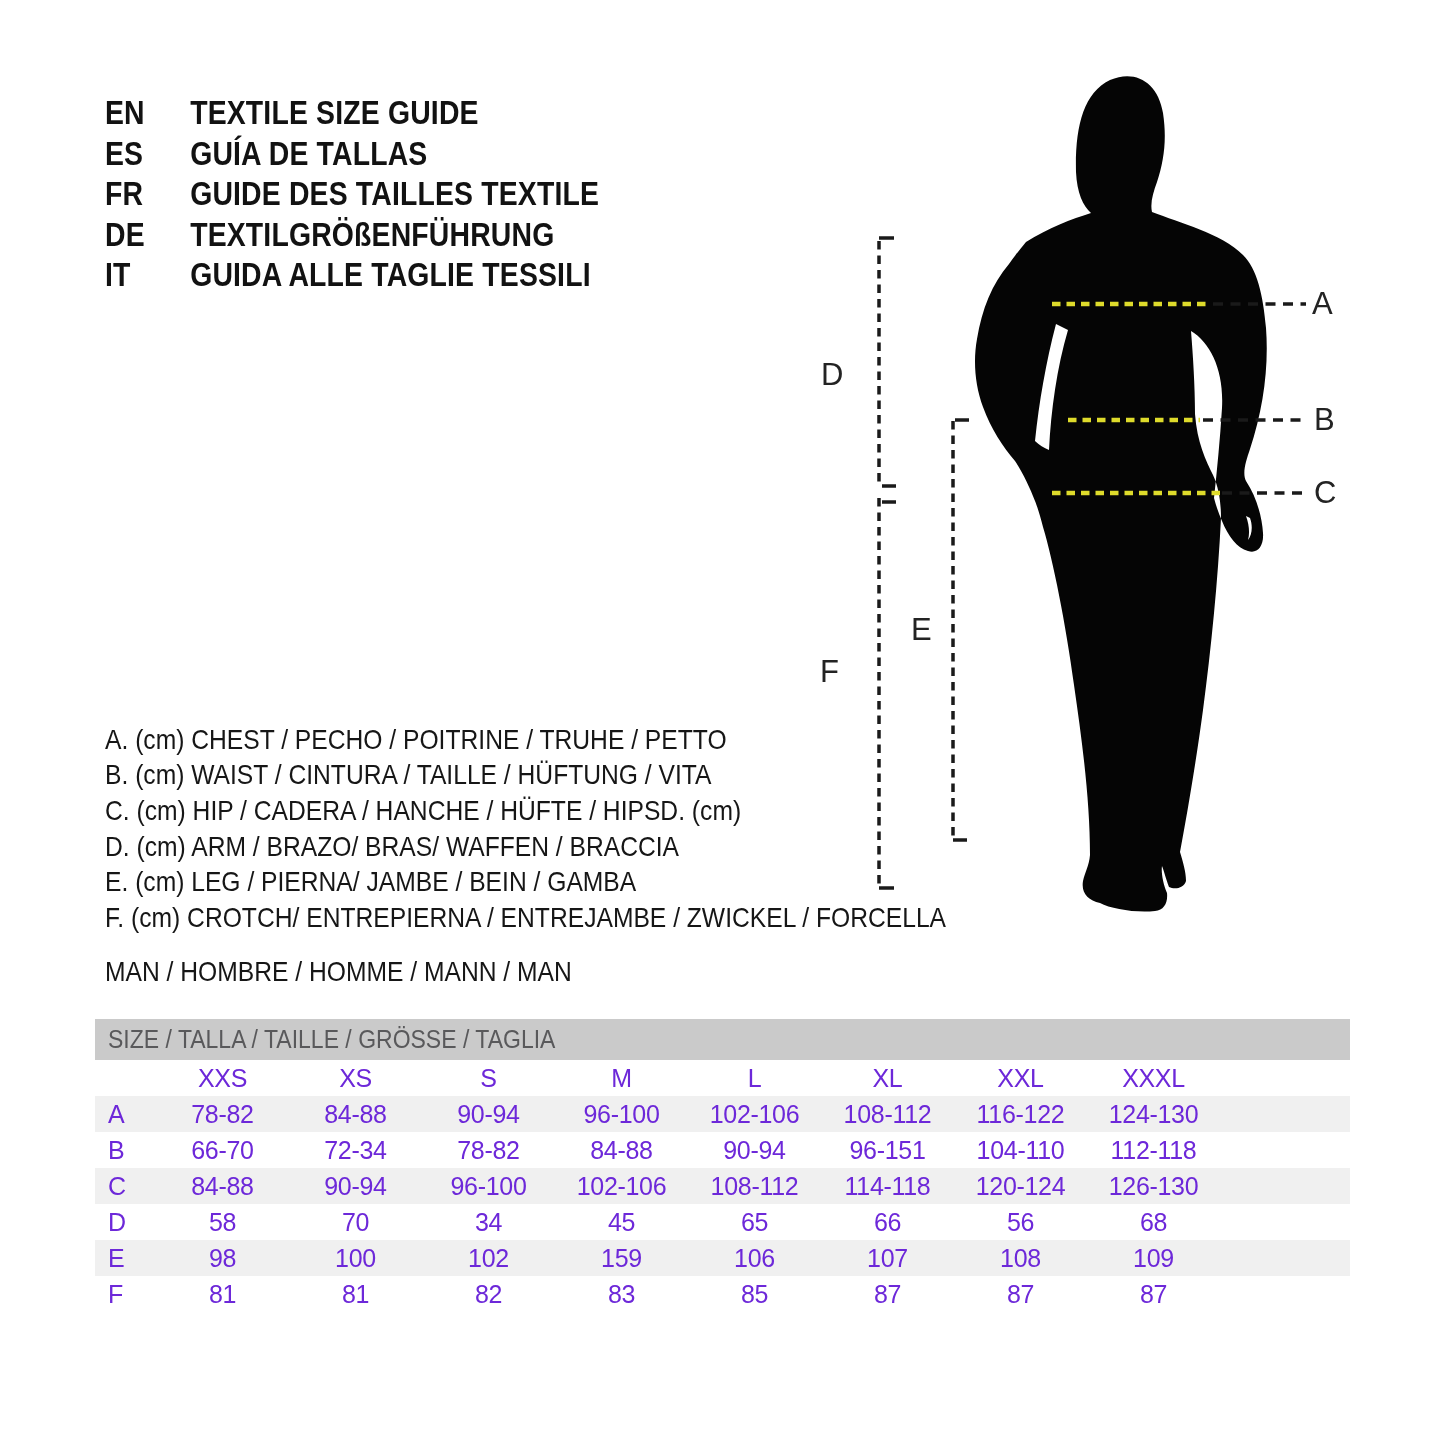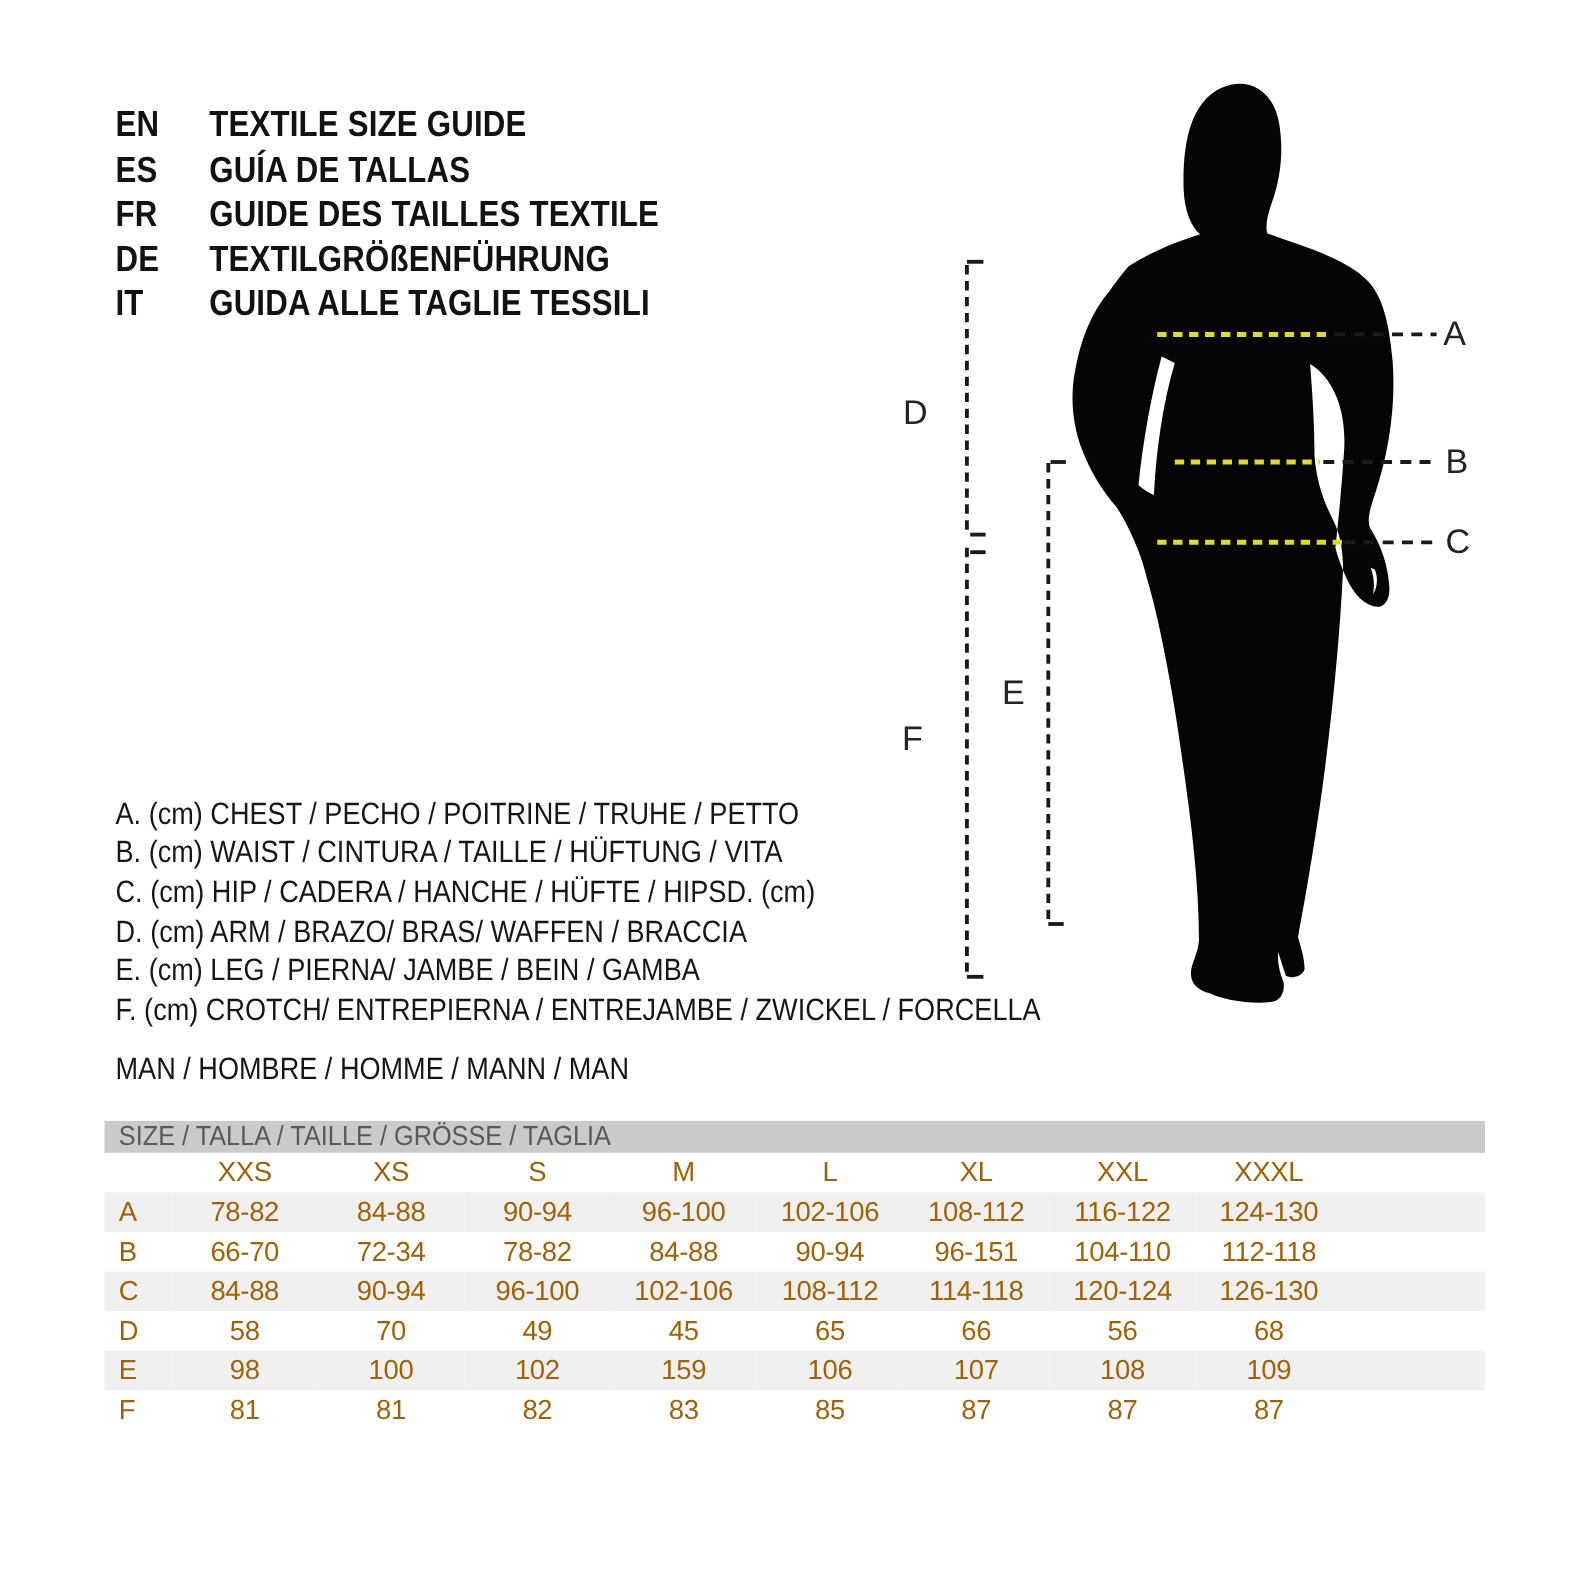--- a/index.html
+++ b/index.html
@@ -23,25 +23,25 @@
 
   
   .category-line{left:105px;top:956px;color:#161616;font-size:28px;font-weight:400;
                  transform:scaleX(.88);transform-origin:0 0;white-space:nowrap;}
 
   
   .fig-label{position:absolute;font-size:31px;color:#232323;line-height:36px;}
 
   
   .table-wrap{left:95px;top:1019px;width:1255px;}
-  .size-header-bar{height:29px;background:#cacaca;color:#59595b;font-size:25px;
+  .size-header-bar{height:41px;background:#cacaca;color:#59595b;font-size:25px;
                    display:flex;align-items:center;padding-left:13px;box-sizing:border-box;}
   .cond{transform:scaleX(.92);transform-origin:0 0;white-space:nowrap;}
   table.size-table{width:100%;border-collapse:collapse;table-layout:fixed;
-                   font-size:25px;color:#a16207;letter-spacing:-0.3px;}
+                   font-size:25px;color:#6d28d9;letter-spacing:-0.3px;}
   table.size-table td{height:36px;padding:0;text-align:center;vertical-align:middle;}
   table.size-table td.rowlabel{text-align:left;padding-left:13px;}
   table.size-table tr.stripe{background:#f0f0f0;}
   table.size-table tr.sizes-row td{height:36px;}
 </style>
 </head>
 <body>
 
 <div class="canvas">
 
@@ -223,21 +223,21 @@
           <td>108-112</td>
           <td>114-118</td>
           <td>120-124</td>
           <td>126-130</td>
           <td></td>
         </tr>
         <tr>
           <td class="rowlabel">D</td>
           <td>58</td>
           <td>70</td>
-          <td>49</td>
+          <td>34</td>
           <td>45</td>
           <td>65</td>
           <td>66</td>
           <td>56</td>
           <td>68</td>
           <td></td>
         </tr>
         <tr class="stripe">
           <td class="rowlabel">E</td>
           <td>98</td>

